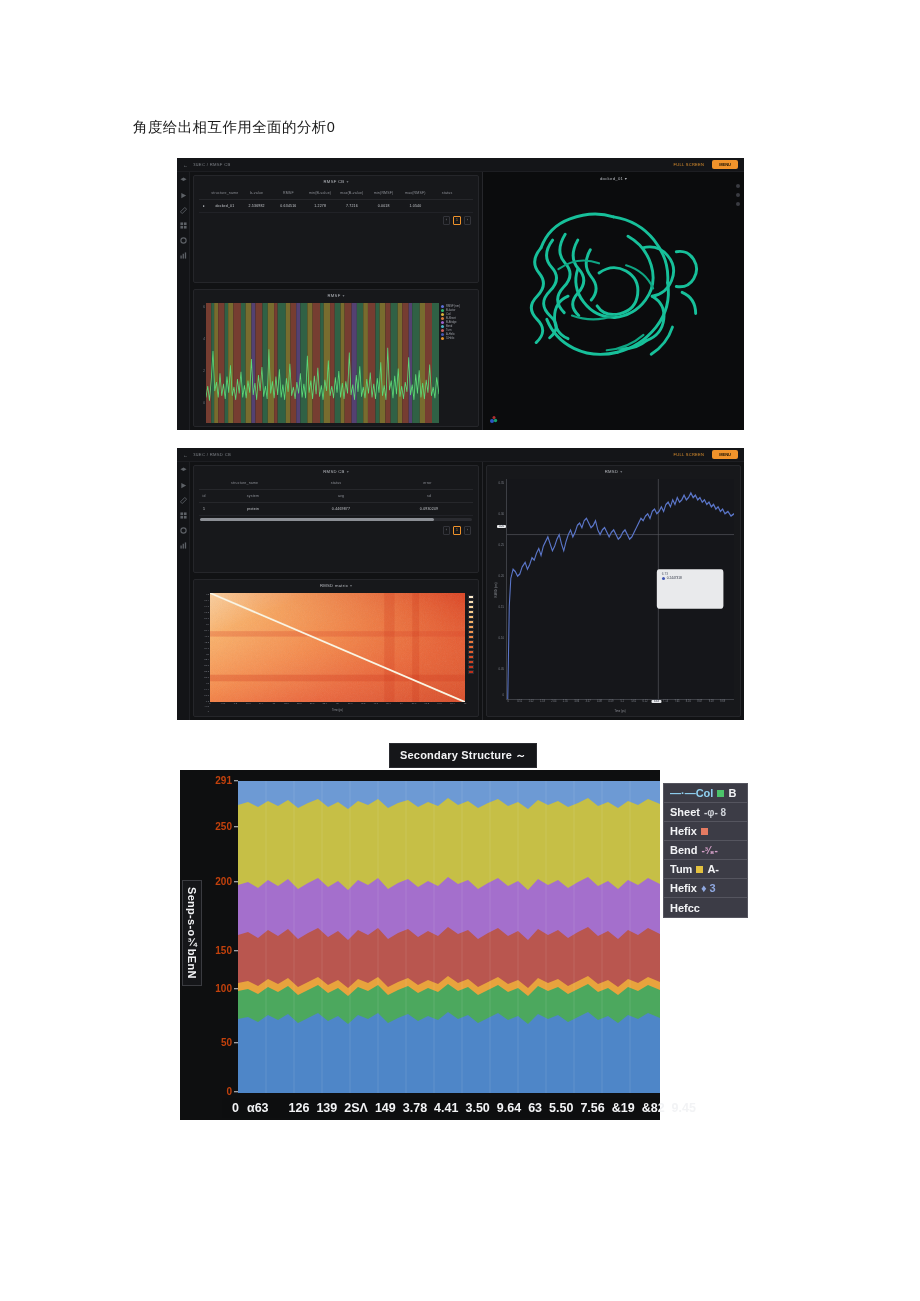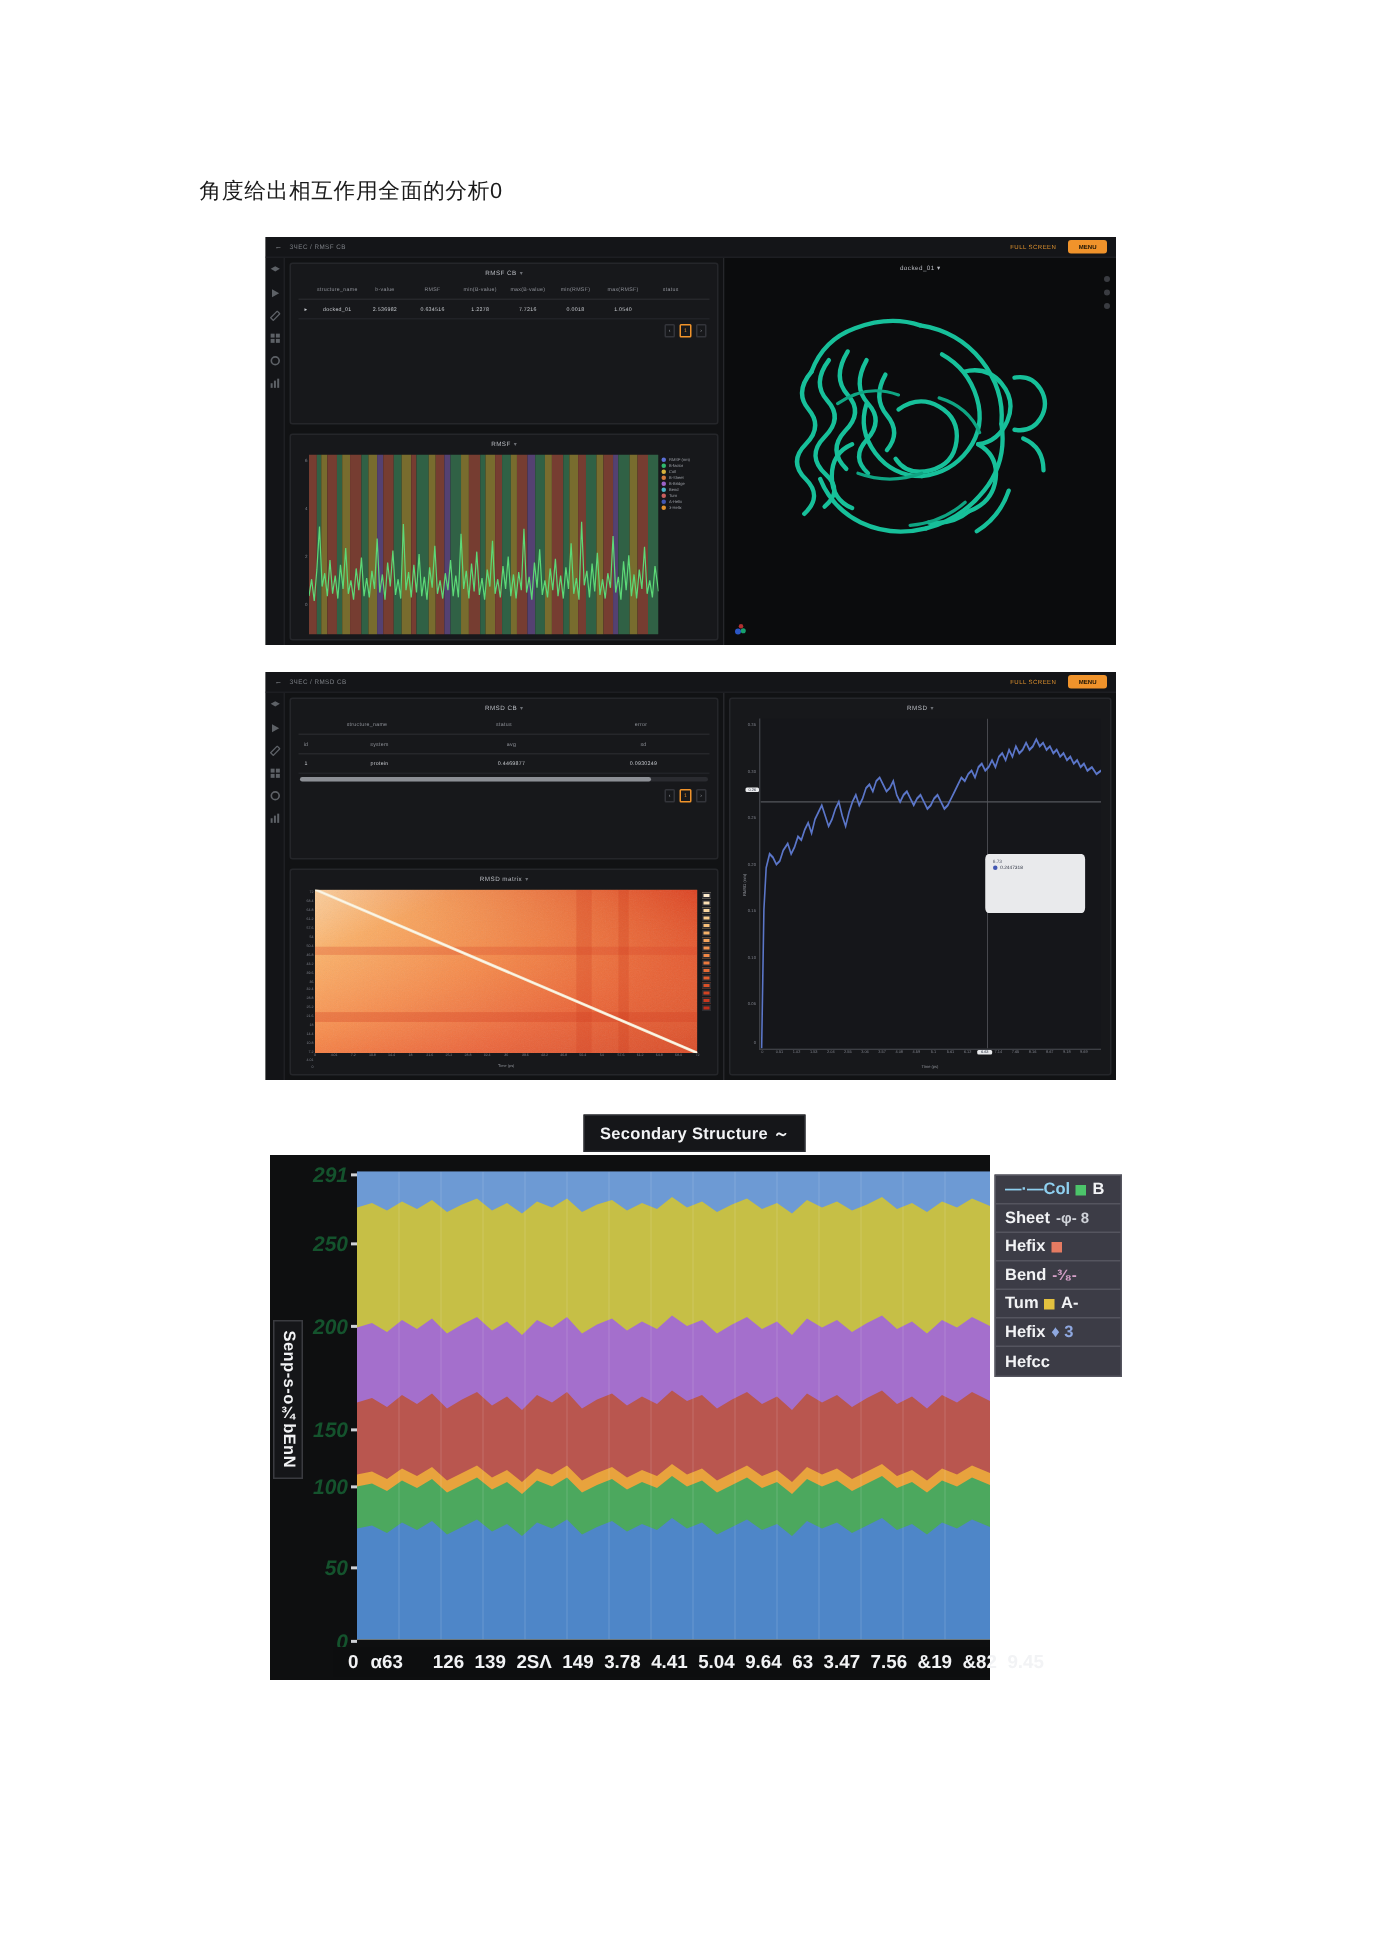--- a/index.html
+++ b/index.html
@@ -162,22 +162,22 @@
   .ss-shot { position:absolute; left:180px; top:770px; width:480px; height:350px;
              background:#0e0f10; }
   .ss-ylabel {
     position:absolute; left:182px; top:880px;
     background:#151619; color:#f2f3f5; font-size:11px; font-weight:bold;
     padding:6px 3px; border:1px solid #3a3b40;
     writing-mode:vertical-rl; text-orientation:mixed;
     letter-spacing:.3px; white-space:nowrap;
   }
   .ss-yticks { position:absolute; left:205px; top:775px; width:33px; height:325px; }
-  .ss-yticks .tk { position:absolute; right:6px; font-size:14px;
-                   font-weight:bold; color:#14532d;font-style:italic; }
+  .ss-yticks .tk { position:absolute; right:6px; font-size:10px;
+                   font-weight:bold; color:#c2410c; }
   .ss-yticks .tk::after {
     content:""; position:absolute; right:-6px; top:50%; width:4px; height:1.5px;
     background:#cfd1d5; transform:translateY(-50%);
   }
   .ss-plot { position:absolute; left:238px; top:781px; width:422px; height:312px;
              background:#6d9ad4; overflow:hidden; }
   .ss-xbar {
     position:absolute; left:222px; top:1098px; width:438px; height:20px;
     background:#0d0e0f; display:flex; align-items:center;
   }
@@ -784,24 +784,24 @@
 
 <div class="ss-xbar">
   <span class="tk" style="margin-left:10px">0</span>
   <span class="tk" style="margin-left:8px">α63</span>
   <span class="tk" style="margin-left:20px">126</span>
   <span class="tk" style="margin-left:7px">139</span>
   <span class="tk" style="margin-left:7px">2SΛ</span>
   <span class="tk" style="margin-left:7px">149</span>
   <span class="tk" style="margin-left:7px">3.78</span>
   <span class="tk" style="margin-left:7px">4.41</span>
-  <span class="tk" style="margin-left:7px">5.04</span>
+  <span class="tk" style="margin-left:7px">3.50</span>
   <span class="tk" style="margin-left:7px">9.64</span>
   <span class="tk" style="margin-left:7px">63</span>
-  <span class="tk" style="margin-left:7px">3.47</span>
+  <span class="tk" style="margin-left:7px">5.50</span>
   <span class="tk" style="margin-left:7px">7.56</span>
   <span class="tk" style="margin-left:7px">&amp;19</span>
   <span class="tk" style="margin-left:7px">&amp;82</span>
   <span class="tk" style="margin-left:7px">9.45</span>
 </div>
 
 <div class="ss-legend">
   <div class="row first">
     <span>—·—Col</span>
     <i class="sq" style="background:#4cc46a"></i>

